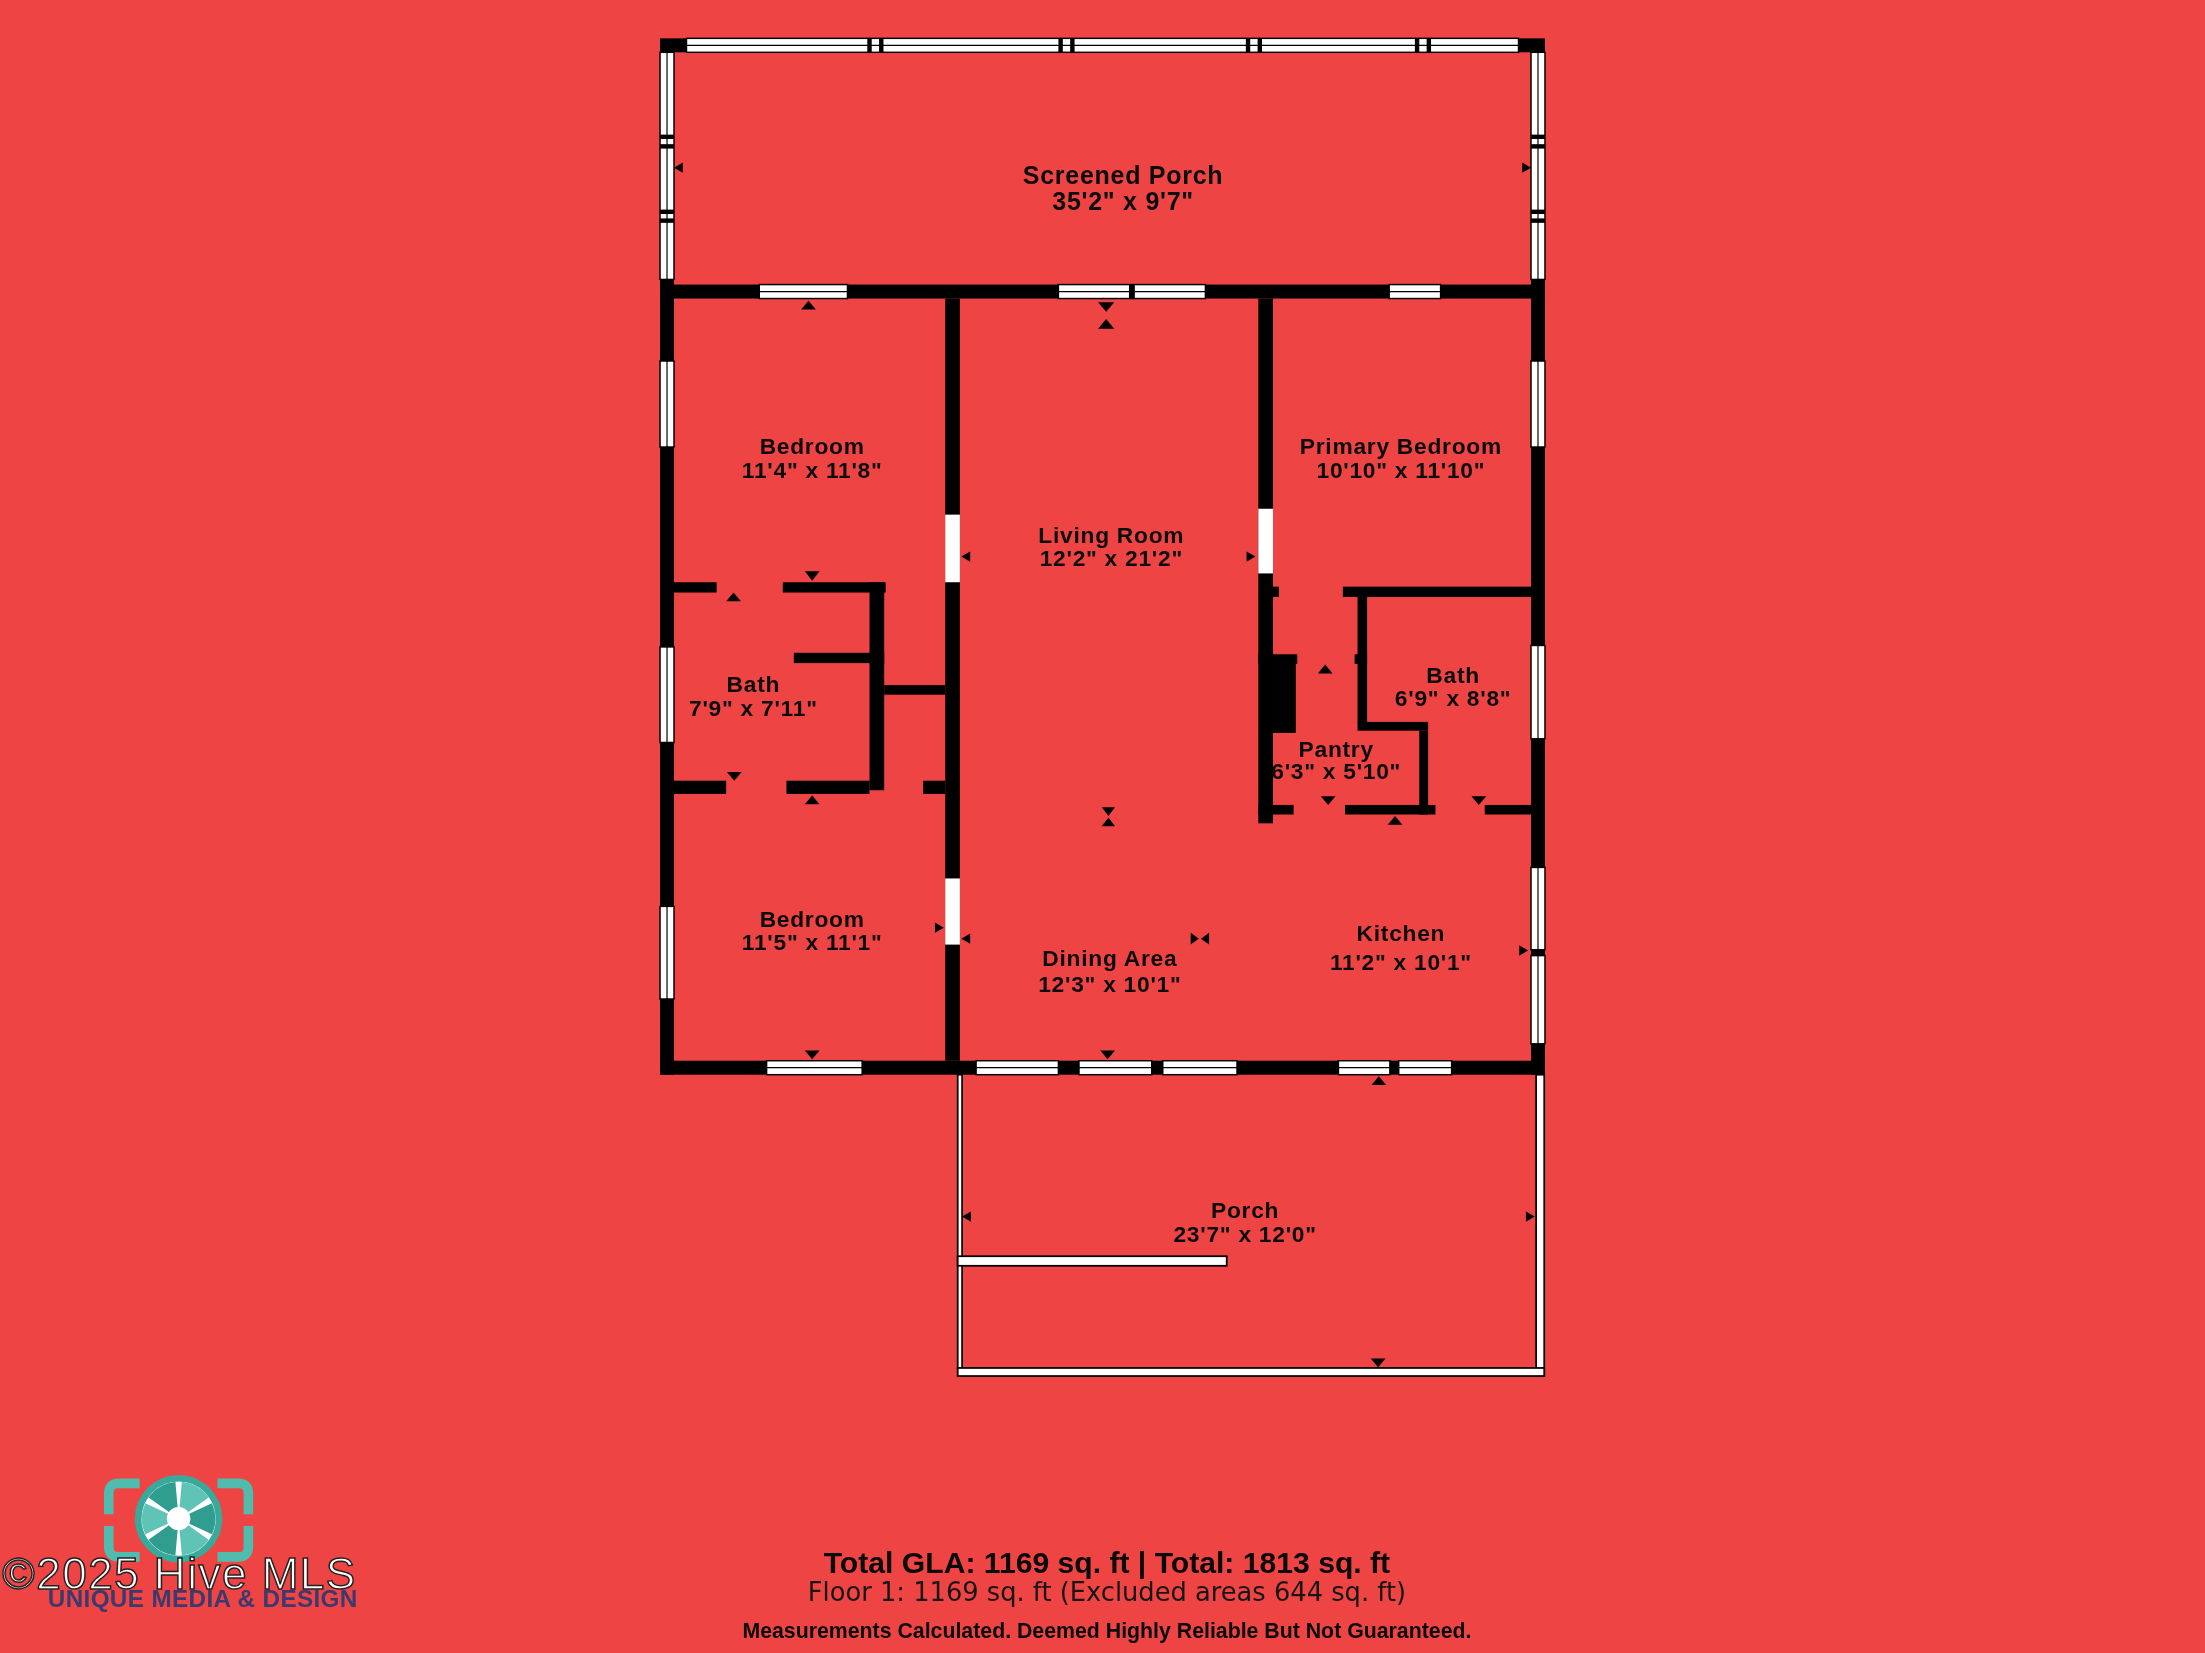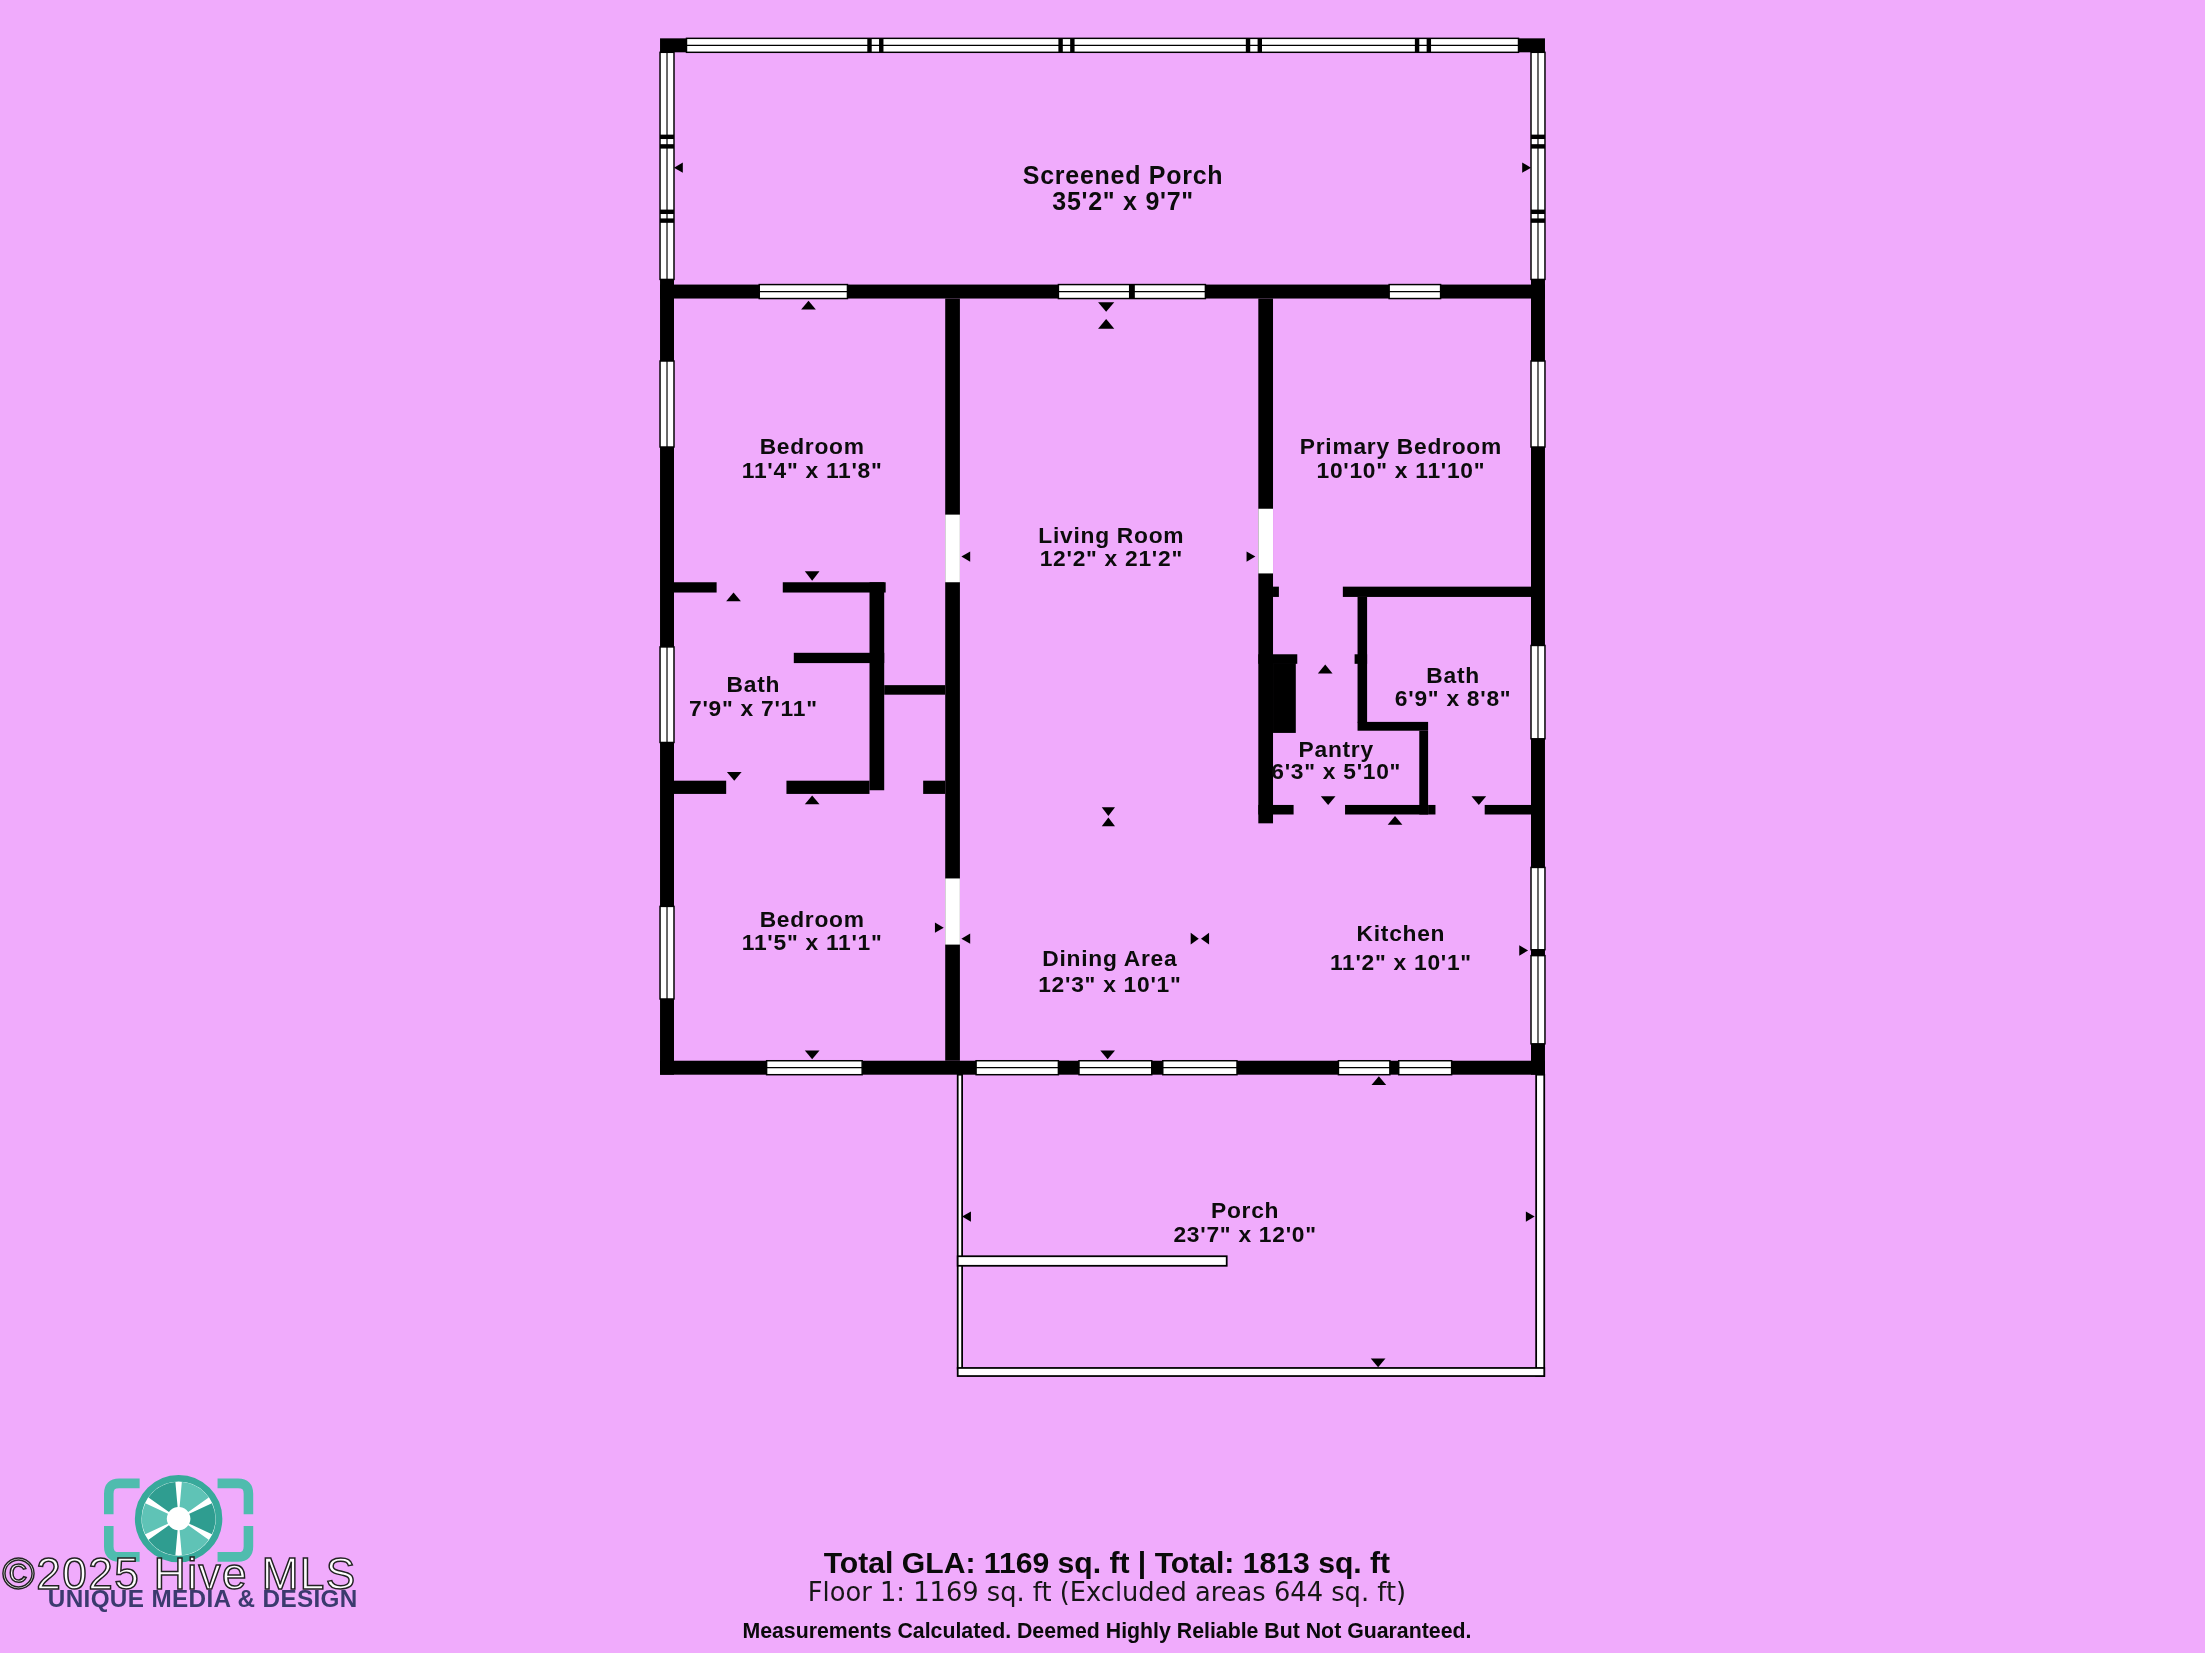--- a/index.html
+++ b/index.html
@@ -1,16 +1,16 @@
 <!DOCTYPE html>
 <html style="font-size:11.8px"><head>
 <meta charset="utf-8">
 <style>
   html,body{margin:0;padding:0;background:#ffffff;}
-  .canvas{position:relative;width:2205px;height:1654px;background:#f0abfc;overflow:hidden;
+  .canvas{position:relative;width:2205px;height:1654px;background:#ef4444;overflow:hidden;
           font-family:"Liberation Sans", sans-serif;}
   svg{position:absolute;left:0;top:0;}
   .wall{fill:#000000;stroke:none;}
   .win{fill:#ffffff;stroke:#000000;stroke-width:2;}
   .cl{stroke:#000000;stroke-width:1.6;}
   .thin{fill:#ffffff;stroke:#000000;stroke-width:2.4;}
   .mk{fill:#000000;}
   .room-name{font-family:"Liberation Sans",sans-serif;font-weight:bold;font-size:31px;
              letter-spacing:1px;fill:#0c0c0c;text-anchor:middle;}
   .room-dims{font-family:"Liberation Sans",sans-serif;font-weight:bold;font-size:31px;

